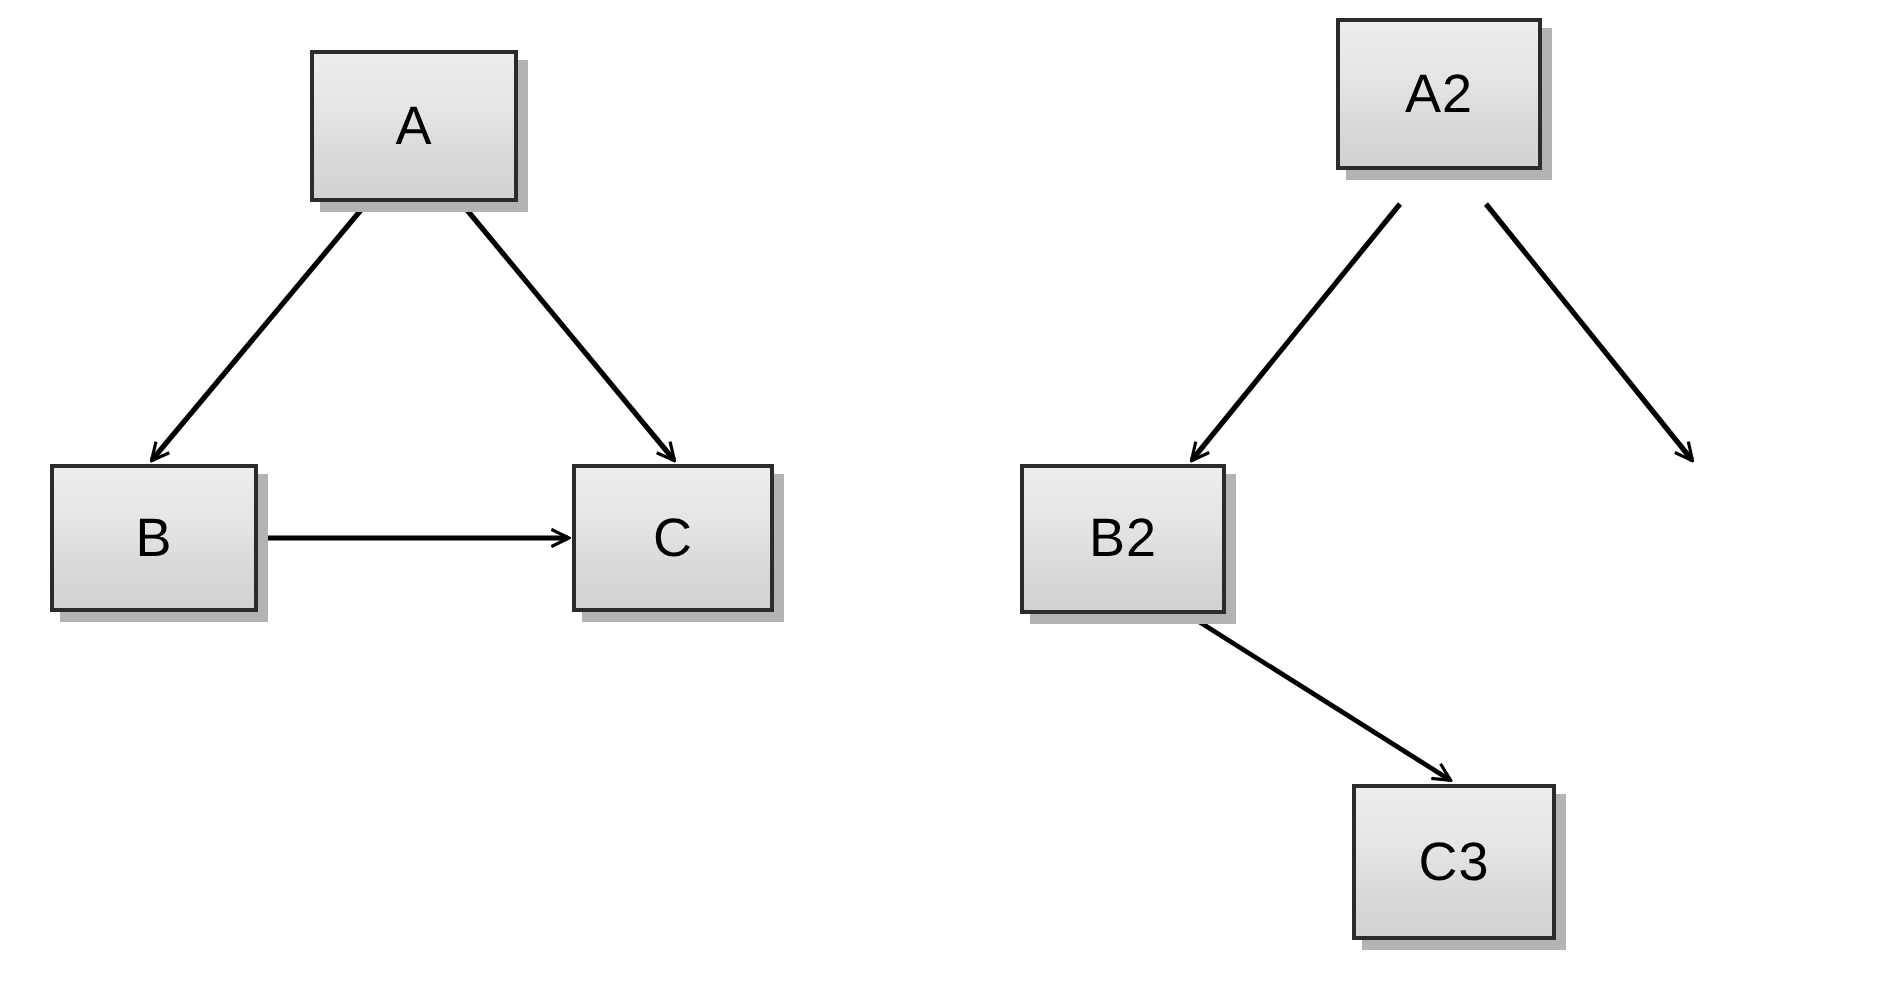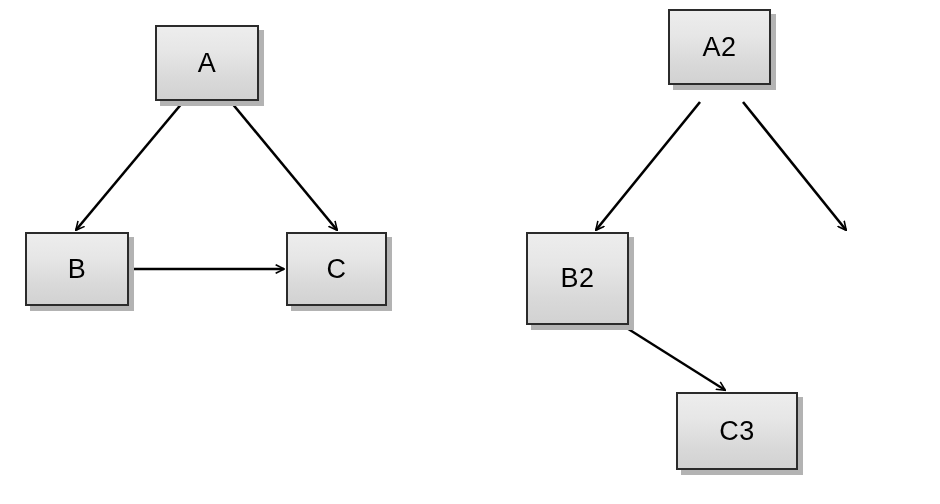--- a/index.html
+++ b/index.html
@@ -78,22 +78,22 @@
   </div>
 
   <div class="node" style="left:286px; top:232px; width:101px; height:74px;">
     <span class="node-label">C</span>
   </div>
 
   <div class="node" style="left:668px; top:9px; width:103px; height:76px;">
     <span class="node-label">A2</span>
   </div>
 
-  <div class="node" style="left:526px; top:232px; width:103px; height:93px;">
+  <div class="node" style="left:510px; top:232px; width:103px; height:75px;">
     <span class="node-label">B2</span>
   </div>
 
 
-  <div class="node" style="left:676px; top:392px; width:122px; height:78px;">
+  <div class="node" style="left:676px; top:392px; width:102px; height:78px;">
     <span class="node-label">C3</span>
   </div>
 
 </div>
 
 </body></html>

